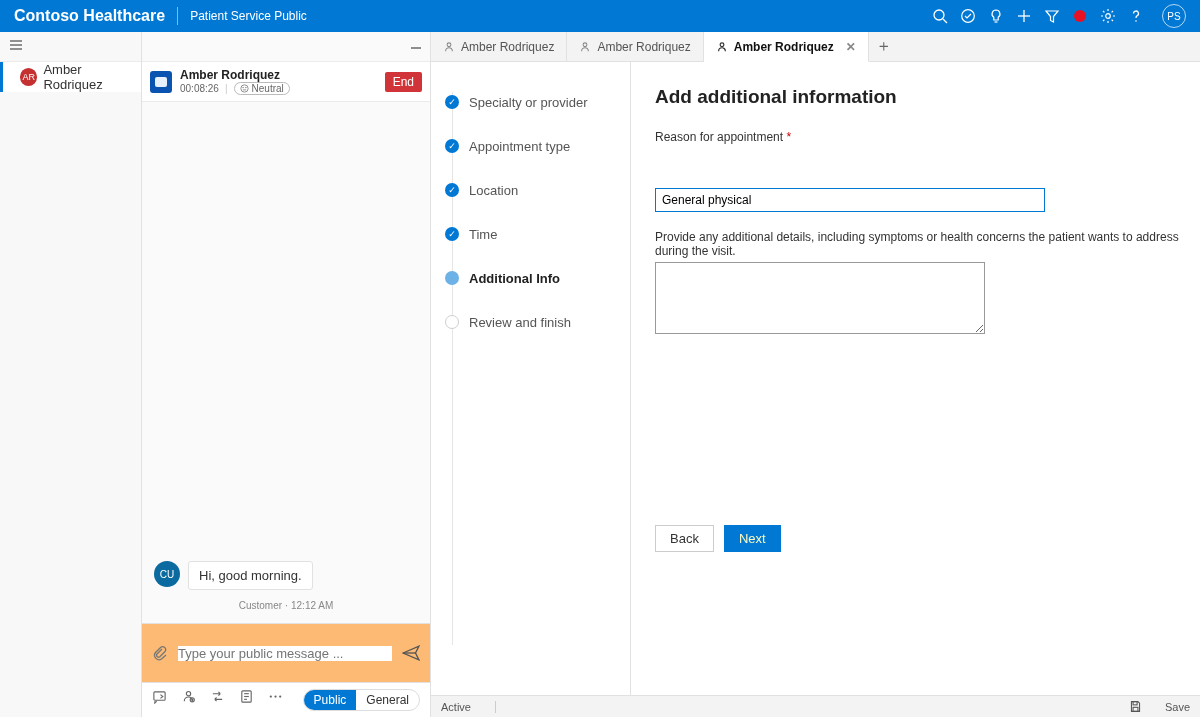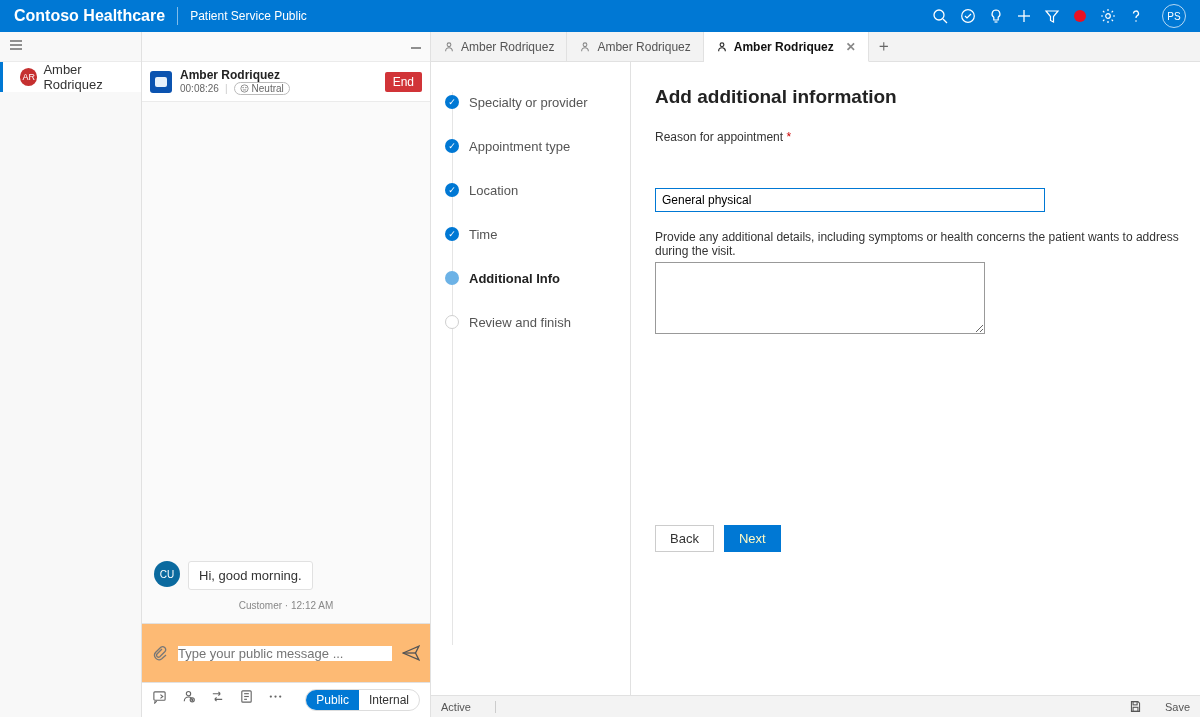--- a/index.html
+++ b/index.html
@@ -231,21 +231,21 @@
           <line x1="5.5" y1="8" x2="10.5" y2="8"></line>
           <line x1="5.5" y1="11" x2="8.5" y2="11"></line>
         </svg>
       <svg width="15" height="15" viewBox="0 0 16 16" fill="#666">
           <circle cx="3" cy="8" r="1.2"></circle>
           <circle cx="8" cy="8" r="1.2"></circle>
           <circle cx="13" cy="8" r="1.2"></circle>
         </svg>
       <div class="pillgroup">
         <div class="pill active">Public</div>
-        <div class="pill">Internal</div>
+        <div class="pill">General</div>
       </div>
     </div>
   </div>
 
   <div class="rightarea">
     <div class="tabbar">
       <div class="tab">
         <svg class="person" viewBox="0 0 16 16" stroke="#888" fill="none" stroke-width="1.4">
             <circle cx="8" cy="5" r="2.5"></circle>
             <path d="M3.5 13.5 a4.5 4.5 0 0 1 9 0"></path>

